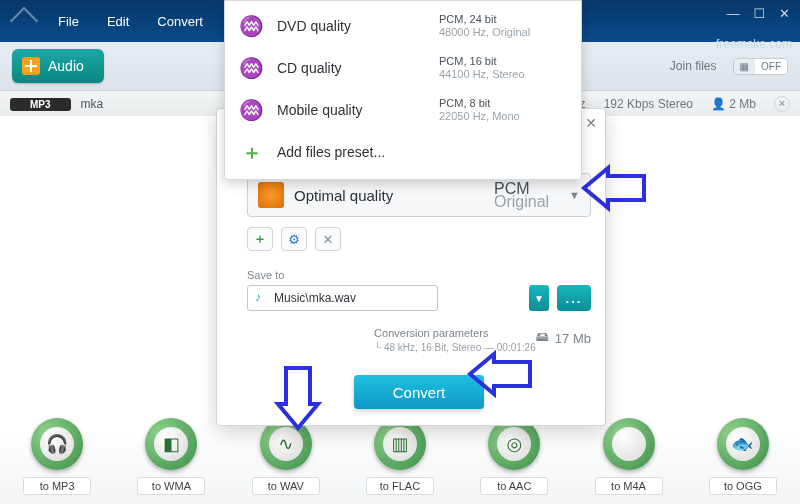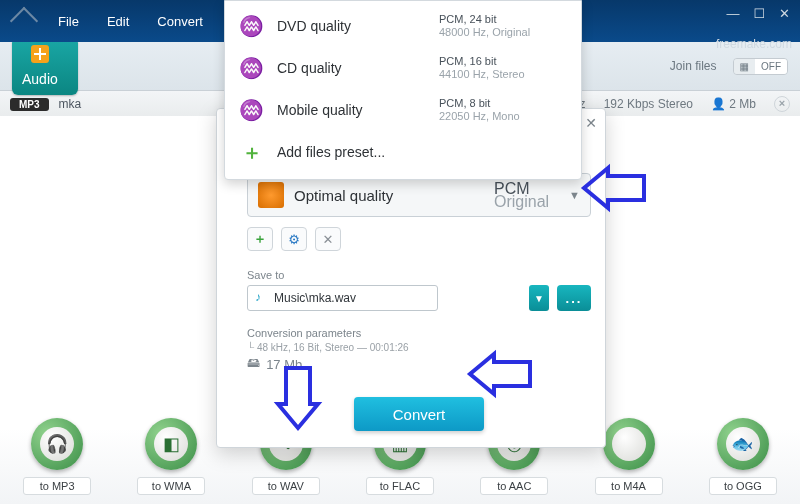--- a/index.html
+++ b/index.html
@@ -6,32 +6,32 @@
 .screen{width:800px;height:504px;position:relative;overflow:hidden;background:#7f1d1d;box-sizing:border-box;}
 
 .topbar{height:42px;background:linear-gradient(#07386a,#0a4a8a);display:flex;align-items:center;color:#fff;padding-left:14px;position:relative;}
 .topbar .logo{width:18px;height:18px;border:2px solid #cfd1d3;border-bottom:none;border-right:none;transform:rotate(45deg);margin-right:16px;opacity:.5;}
 .menu{display:flex;gap:12px;font-size:13px;}
 .menu span{padding:4px 8px;cursor:default;}
 .winctrl{position:absolute;right:10px;top:6px;display:flex;gap:14px;color:#cfd9e1;font-size:13px;}
 .brand{position:absolute;right:8px;top:37px;color:#cfd9e1;font-size:12px;}
 
 .secbar{height:48px;background:linear-gradient(#e6edf2,#dce4ea);display:flex;align-items:center;padding:0 12px;border-bottom:1px solid #c9d0d6;}
-.audio-btn{display:flex;align-items:center;gap:8px;background:linear-gradient(#1aa8a6,#0b8682);color:#fff;border-radius:6px;padding:8px 20px 8px 10px;font-size:14px;box-shadow:0 1px 2px rgba(0,0,0,.25);flex-direction:column;}
+.audio-btn{display:flex;align-items:center;gap:8px;background:linear-gradient(#1aa8a6,#0b8682);color:#fff;border-radius:6px;padding:8px 20px 8px 10px;font-size:14px;box-shadow:0 1px 2px rgba(0,0,0,.25);}
 .audio-btn .plus{width:18px;height:18px;background:#f6a21b;border-radius:3px;position:relative;}
 .audio-btn .plus::before,.audio-btn .plus::after{content:"";position:absolute;background:#fff;}
 .audio-btn .plus::before{left:8px;top:3px;width:2px;height:12px;}
 .audio-btn .plus::after{top:8px;left:3px;height:2px;width:12px;}
 .join{margin-left:auto;display:flex;align-items:center;gap:16px;color:#6b7780;font-size:12px;}
 .join .toggle{display:flex;border:1px solid #c4cbd1;border-radius:4px;overflow:hidden;}
 .join .toggle div{padding:2px 6px;font-size:10px;background:#fff;}
 .join .toggle div:first-child{background:#e8edf0;}
 
 .filerow{height:26px;background:linear-gradient(#f3f5f7,#e9eced);border-bottom:1px solid #dde2e6;display:flex;align-items:center;padding:0 10px;font-size:12px;color:#4c5560;gap:10px;}
-.filerow .badge{background:#2b2b2b;color:#fff;font-size:10px;font-weight:bold;padding:1px 9px;border-radius:3px;}
+.filerow .badge{background:#2b2b2b;color:#fff;font-size:10px;font-weight:bold;padding:1px 20px;border-radius:3px;}
 .filerow .meta{margin-left:auto;display:flex;align-items:center;gap:18px;color:#6e7880;}
 .filerow .closex{color:#9aa3aa;font-weight:bold;border:1px solid #cfd5da;border-radius:50%;width:14px;height:14px;line-height:12px;text-align:center;font-size:11px;}
 .filearea{position:absolute;left:0;right:0;top:116px;bottom:70px;background:#fff;}
 
 .formats{position:absolute;left:0;right:0;bottom:0;height:74px;display:flex;justify-content:space-around;align-items:flex-end;padding-bottom:2px;background:linear-gradient(#fff,#f2f4f6);}
 .fmt{width:80px;text-align:center;}
 .fmt .circle{width:52px;height:52px;border-radius:50%;background:radial-gradient(circle at 30% 30%,#8fd18c,#3b8e47);margin:0 auto 2px;display:flex;align-items:center;justify-content:center;box-shadow:0 2px 4px rgba(0,0,0,.3);}
 .fmt .circle .inner{width:34px;height:34px;border-radius:50%;background:radial-gradient(circle at 35% 30%,#fff,#d9dad6);display:flex;align-items:center;justify-content:center;font-size:18px;color:#2a6f33;}
 .fmt .lbl{font-size:11px;color:#3a3f43;background:#fff;border:1px solid #d7dcdf;border-radius:3px;padding:2px 0;margin:7px 6px;}
 
@@ -49,21 +49,21 @@
 .tool-row .tb.gear{color:#2a79c4;}
 .tool-row .tb.del{color:#8a9096;}
 .saveto{margin:18px 14px 0;}
 .saveto .lbl{font-size:11px;color:#7c858c;margin-bottom:4px;}
 .saveto .row{display:flex;gap:8px;align-items:center;}
 .saveto input{flex:1;border:1px solid #bfc7cd;border-radius:3px;padding:5px 8px 5px 26px;font-size:12px;color:#30353a;background:#fff;}
 .saveto .note{position:relative;}
 .saveto .note::before{content:"♪";position:absolute;left:8px;top:5px;color:#2aa6c9;font-size:12px;}
 .saveto .dd{width:20px;height:26px;background:linear-gradient(#18b6bf,#0a8e97);border-radius:3px;color:#fff;display:flex;align-items:center;justify-content:center;font-size:10px;}
 .saveto .browse{width:34px;height:26px;background:linear-gradient(#18b6bf,#0a8e97);border-radius:4px;color:#fff;display:flex;align-items:center;justify-content:center;font-weight:bold;letter-spacing:2px;}
-.params{margin:16px 14px 0;display:flex;align-items:flex-start;justify-content:flex-end;flex-direction:column;}
+.params{margin:16px 14px 0;display:flex;align-items:flex-start;justify-content:flex-end;}
 .params .pl{font-size:11px;color:#7c858c;}
 .params .pl .det{color:#9aa1a7;font-size:10px;margin-top:3px;}
 .params .sz{color:#7c858c;font-size:13px;display:flex;align-items:center;gap:6px;}
 .convert{display:block;margin:22px auto 0;width:130px;height:34px;border:none;border-radius:4px;background:linear-gradient(#20bfe0,#0d99c6);color:#fff;font-size:15px;box-shadow:0 2px 4px rgba(0,0,0,.2);}
 
 .dropdown{position:absolute;left:224px;top:0;width:356px;background:#fff;border:1px solid #d3d9de;border-radius:0 0 4px 4px;box-shadow:0 4px 12px rgba(0,0,0,.18);padding:4px 0 6px;}
 .dd-item{display:flex;align-items:center;gap:12px;padding:8px 14px;}
 .dd-item .ico{width:26px;height:26px;display:flex;align-items:center;justify-content:center;font-size:20px;color:#2a8fd6;}
 .dd-item .ico.plus{color:#52b33e;font-weight:bold;}
 .dd-item .nm{font-size:14px;color:#2e3236;width:150px;}

